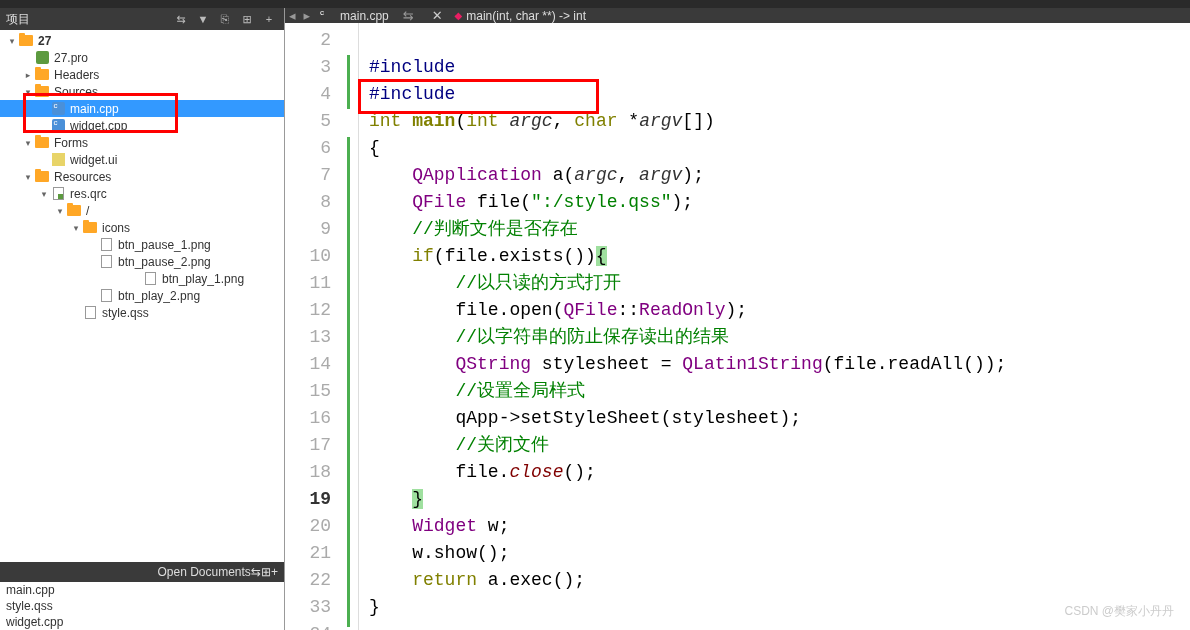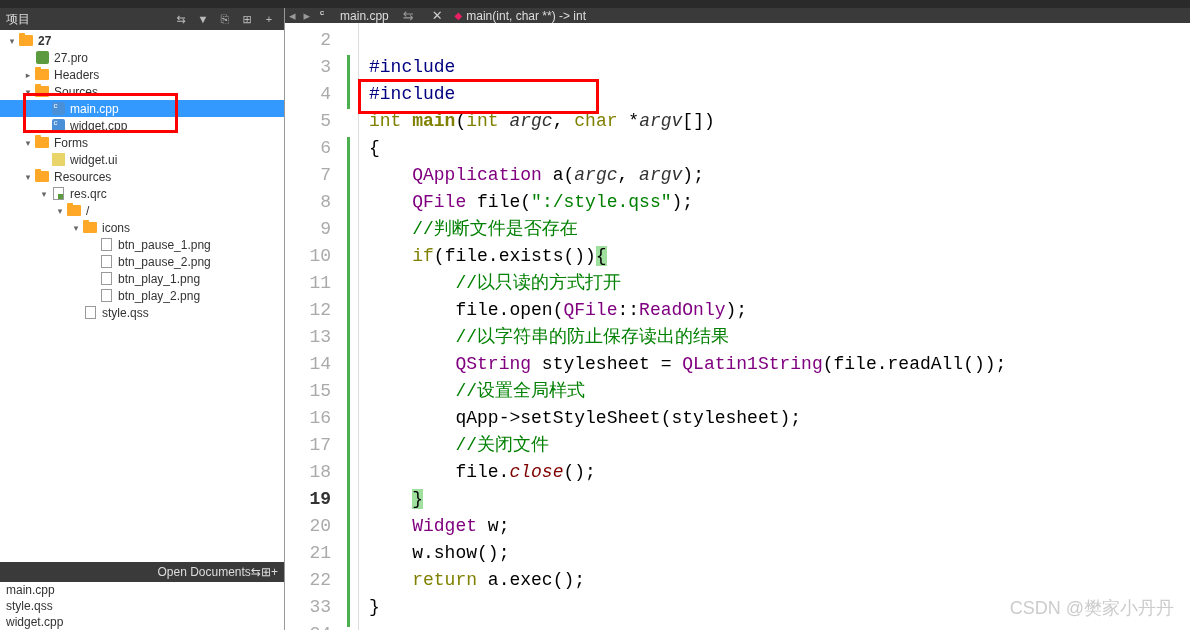--- a/index.html
+++ b/index.html
@@ -56,21 +56,21 @@
 .c-kw-b { color: #808000; font-weight: bold; }
 .c-type { color: #800080; }
 .c-func { color: #000; }
 .c-str { color: #008000; }
 .c-cmt { color: #008000; }
 .c-param { font-style: italic; color: #333; }
 .c-method { color: #800000; font-style: italic; }
 .c-call { color: #000; }
 .c-ptr { color: #000; }
 .brace-hl { background: #9fe09f; }
-.watermark { position: absolute; right: 16px; bottom: 10px; color: #ccc; font-size: 18px; font-family: sans-serif; }
+.watermark { position: absolute; right: 16px; bottom: 10px; color: #ccc; font-size: 12px; font-family: sans-serif; }
 </style>
 </head>
 <body>
 
 <div class="topbar"></div>
 <div class="container">
   <div class="sidebar">
     <div class="sidebar-header">
       <span class="title">项目</span>
       <span class="icon-btn">⇆</span>
@@ -171,21 +171,21 @@
           </span>
           <span class="label">btn_pause_1.png</span>
         </div>
         <div class="tree-item" style="padding-left: 86px;">
           <span class="expander"></span>
           <span class="icon">
             <span class="file-icon"></span>
           </span>
           <span class="label">btn_pause_2.png</span>
         </div>
-        <div class="tree-item" style="padding-left: 86px;">
+        <div class="tree-item" style="padding-left: 86px; margin-left: 44px;">
           <span class="expander"></span>
           <span class="icon">
             <span class="file-icon"></span>
           </span>
           <span class="label">btn_play_1.png</span>
         </div>
         <div class="tree-item" style="padding-left: 86px;">
           <span class="expander"></span>
           <span class="icon">
             <span class="file-icon"></span>

